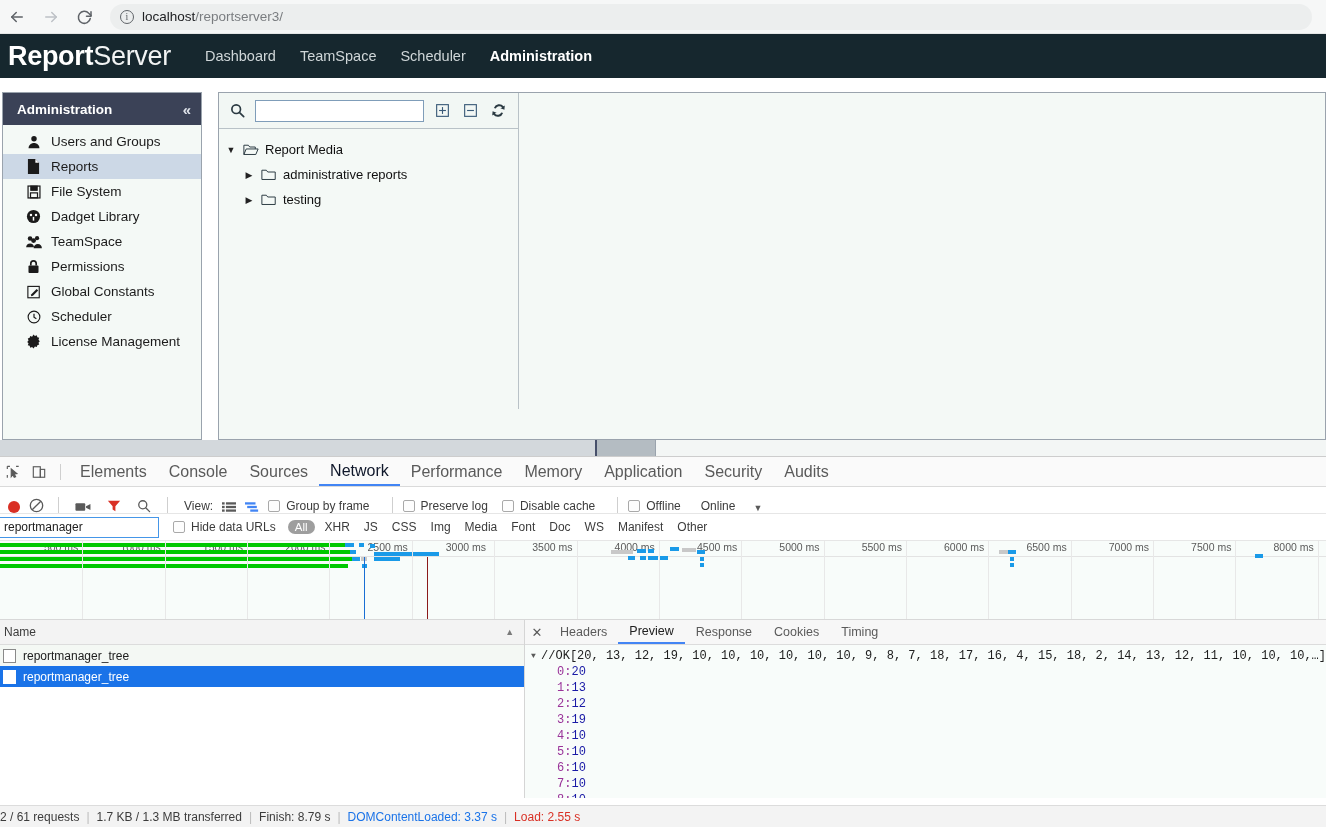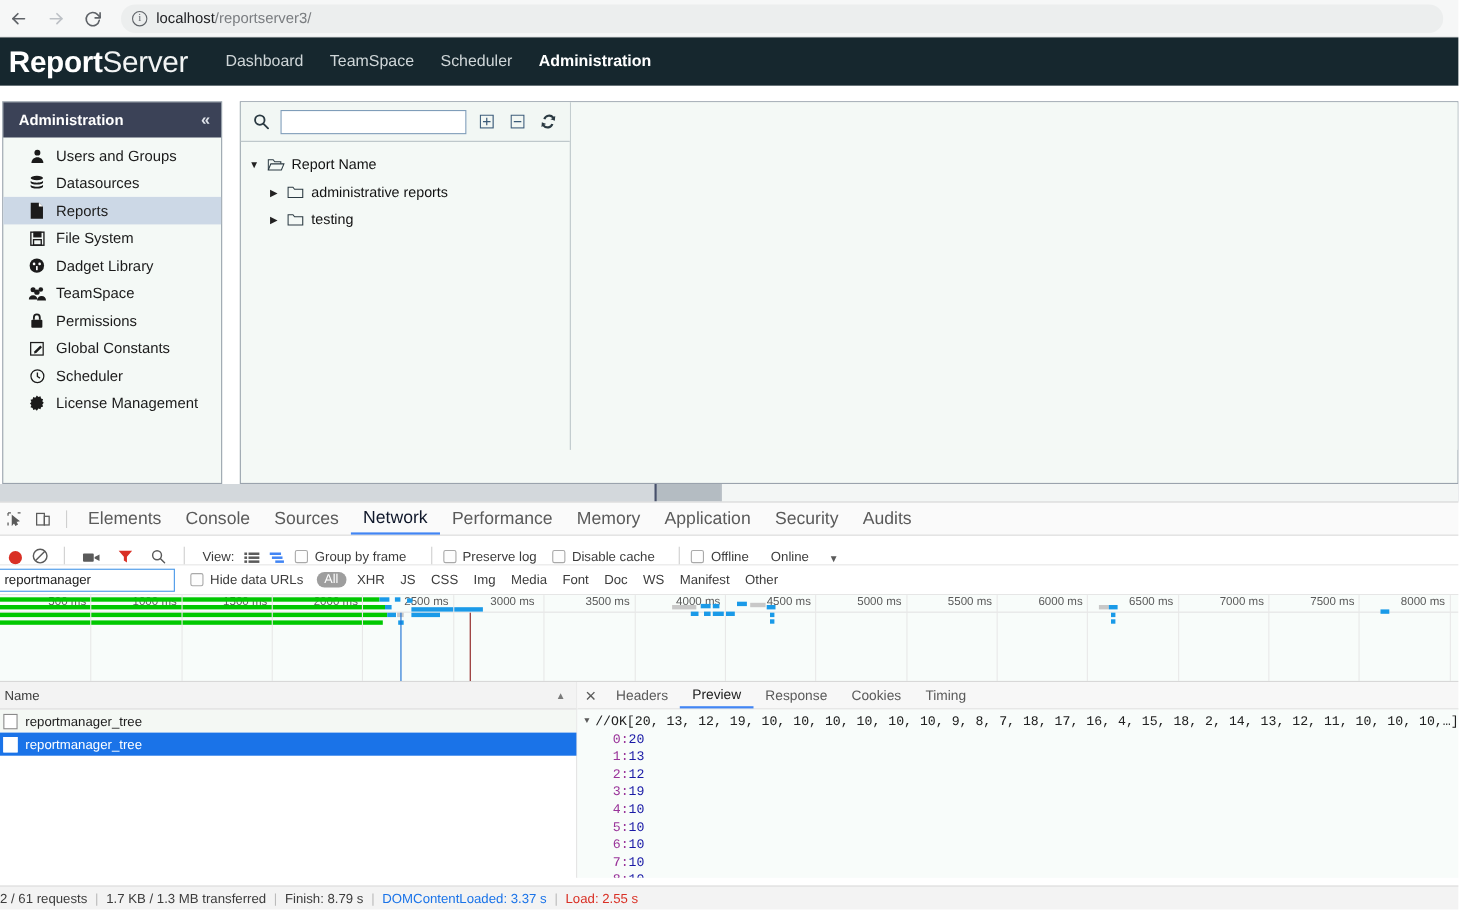--- a/index.html
+++ b/index.html
@@ -285,30 +285,20 @@
         <div class="side-item">
           <span class="side-ico">
             <svg width="14" height="14" viewBox="0 0 16 16" fill="currentColor">
                 <circle cx="8" cy="4.3" r="3.1"></circle>
                 <path d="M1.8 15c0-3.6 2.8-6 6.2-6s6.2 2.4 6.2 6z"></path>
               </svg>
           </span>
           <span>Users and Groups</span>
         </div>
 
-        <div class="side-item">
-          <span class="side-ico">
-            <svg width="15" height="15" viewBox="0 0 16 16" fill="currentColor">
-                <ellipse cx="8" cy="3" rx="6" ry="2.1"></ellipse>
-                <path d="M2 5.4c0 1.2 2.7 2.1 6 2.1s6-.9 6-2.1v1.9c0 1.2-2.7 2.1-6 2.1s-6-.9-6-2.1z"></path>
-                <path d="M2 9.3c0 1.2 2.7 2.1 6 2.1s6-.9 6-2.1v1.9c0 1.2-2.7 2.1-6 2.1s-6-.9-6-2.1z"></path>
-              </svg>
-          </span>
-          <span>Datasources</span>
-        </div>
 
         <div class="side-item selected">
           <span class="side-ico">
             <svg width="13" height="15" viewBox="0 0 14 16" fill="currentColor">
                 <path d="M1 0h8l4 4v12H1z"></path>
                 <path d="M9 0l4 4H9z" fill="#ffffff"></path>
               </svg>
           </span>
           <span>Reports</span>
         </div>
@@ -425,21 +415,21 @@
           </div>
           <div class="tree">
             <div class="tree-row">
               <span class="tw">▼</span>
               <span class="folder">
                 <svg width="16" height="13" viewBox="0 0 18 14" fill="none" stroke="#2b3a42" stroke-width="1.1">
                     <path d="M1 12.6V2.2h5l1.6 2h6.2v2.2"></path>
                     <path d="M1 12.6l2.6-6.2H17l-2.6 6.2z"></path>
                   </svg>
               </span>
-              <span>Report Name</span>
+              <span>Report Media</span>
             </div>
             <div class="tree-row indent">
               <span class="tw">▶</span>
               <span class="folder">
                 <svg width="16" height="13" viewBox="0 0 18 14" fill="none" stroke="#2b3a42" stroke-width="1.1">
                     <path d="M1 12.6V2.2h5l1.6 2H16v8.4z"></path>
                   </svg>
               </span>
               <span>administrative reports</span>
             </div>

